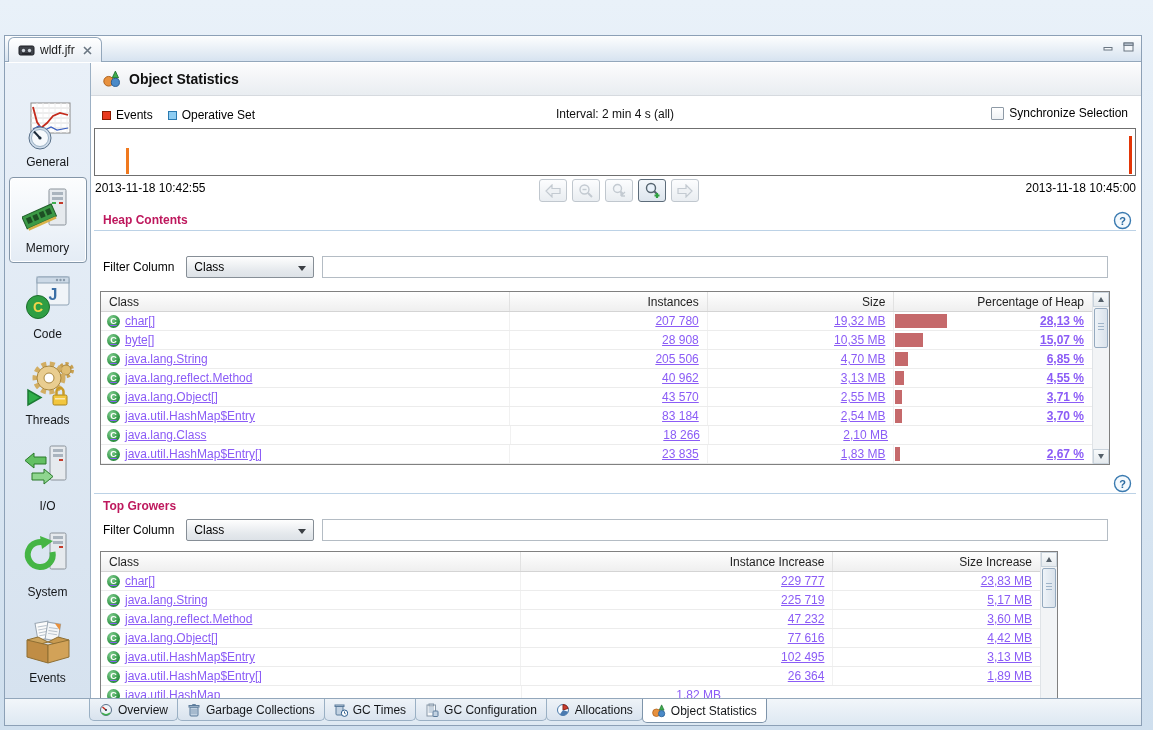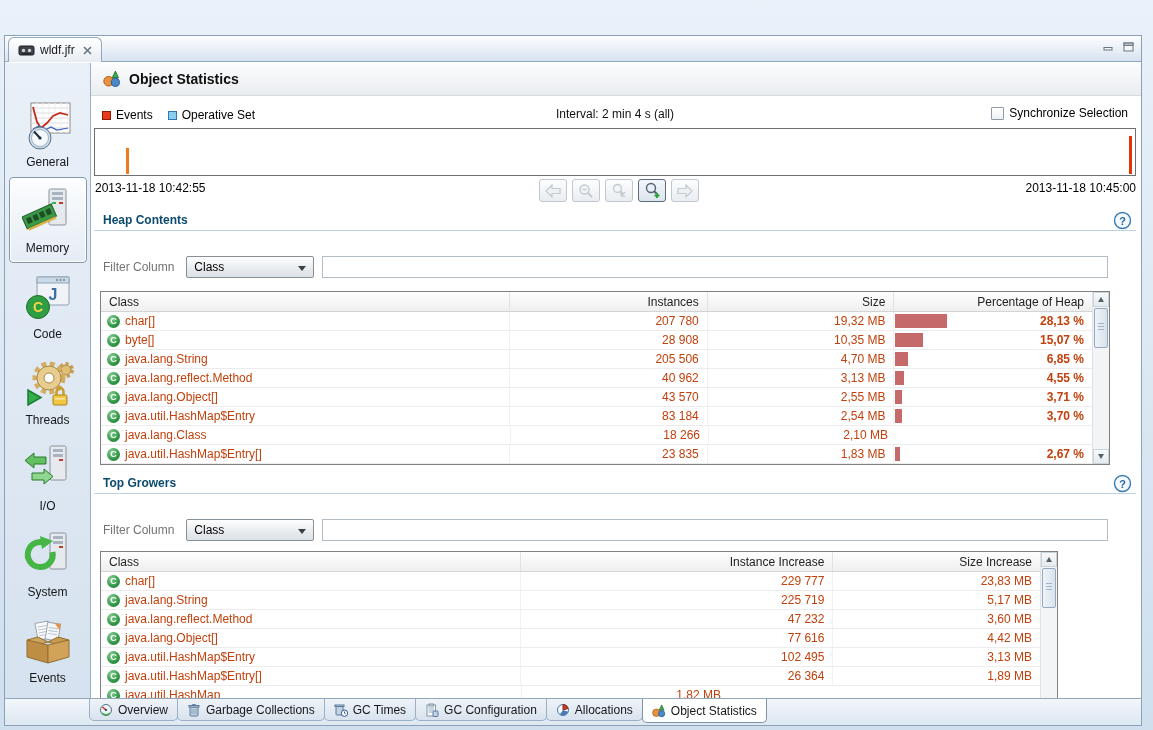--- a/index.html
+++ b/index.html
@@ -45,43 +45,43 @@
 
   .tl-box { position:absolute; left:3px; top:65px; width:1042px; height:48px; border:1px solid #6f6f6f; background:#fff; cursor:crosshair; }
   .tl-marker { position:absolute; bottom:1px; width:3px; }
   .ts-start { position:absolute; left:4px; top:118px; font-size:12px; color:#000; }
   .ts-end { position:absolute; left:3px; top:118px; width:1042px; text-align:right; font-size:12px; color:#000; }
   .navbtns { position:absolute; left:448px; top:116px; display:flex; gap:5px; }
   .navbtn { width:28px; height:23px; border:1px solid #c0c7ce; border-radius:3px;
             background:linear-gradient(180deg,#fcfdfe,#e9edf1); display:flex; align-items:center; justify-content:center; cursor:pointer; }
   .navbtn.active { border-color:#5d6c7a; background:linear-gradient(180deg,#f3f7fb,#dde5ed); }
 
-  .sec-title { position:absolute; left:12px; font-size:12px; font-weight:bold; color:#0c4a6e; }
+  .sec-title { position:absolute; left:12px; font-size:12px; font-weight:bold; color:#be185d; }
   .sec-rule { position:absolute; left:3px; width:1042px; border-top:1px solid #bcd2e6; height:0; }
   .help-btn { position:absolute; left:1022px; width:19px; height:19px; padding:0; border:none; background:transparent; cursor:pointer; }
 
   .filter-row { position:absolute; left:12px; height:24px; display:flex; align-items:center; font-size:12px; }
-  .filter-label { color:#737373; }
+  .filter-label { color:#000000; }
   .combo { margin-left:12px; width:128px; height:22px; border:1px solid #868e96; border-radius:2px;
            background:linear-gradient(180deg,#fefefe,#e4e8ec 70%,#dde2e7); display:flex; align-items:center;
            padding-left:7px; position:relative; cursor:pointer; }
   .combo-arrow { position:absolute; right:7px; top:9px; width:0; height:0;
                  border-left:4px solid transparent; border-right:4px solid transparent; border-top:5px solid #3b3f44; }
   .filter-input { margin-left:8px; width:786px; height:22px; border:1px solid #b4bcc4; padding:0 5px;
                   font-size:12px; font-family:inherit; background:#fff; }
 
   
   .jtable { position:absolute; left:9px; border:1px solid #808080; background:#fff; display:flex; font-size:12px; }
   .tbl-main { flex:1; min-width:0; }
   .thead { height:20px; display:flex; background:linear-gradient(180deg,#fefefe,#efefef); border-bottom:1px solid #d4d4d4; }
   .th { padding:3px 8px 0 8px; color:#222; border-right:1px solid #e2e2e2; white-space:nowrap; overflow:hidden; }
   .th:last-child { border-right:none; }
   .num { text-align:right; }
   .trow { height:19px; display:flex; border-bottom:1px solid #ececec; background:#fff; cursor:default; }
-  .td { padding:2px 8px 0 8px; border-right:1px solid #f1f1f1; white-space:nowrap; overflow:hidden; color:#c2410c; }
+  .td { padding:2px 8px 0 8px; border-right:1px solid #f1f1f1; white-space:nowrap; overflow:hidden; color:#8b5cf6;text-decoration:underline; }
   .td:last-child { border-right:none; }
   .class-cell { display:flex; align-items:center; gap:5px; padding-left:6px; padding-top:0; }
   .cicon { width:13px; height:13px; min-width:13px; border-radius:50%;
            background:radial-gradient(circle at 35% 30%, #84cf92, #2f9544 62%, #1d6e2f);
            color:#fff; font-size:9px; font-weight:bold; display:flex; align-items:center; justify-content:center; }
   .cicon::after { content:"C"; line-height:1; }
   .pct { position:relative; text-align:right; font-weight:bold; }
   .bar { position:absolute; left:1px; top:2px; height:14px; }
   .pct-text { position:relative; }
 
@@ -471,21 +471,21 @@
           <div class="sb-btn up">
                 <span class="tri-up"></span>
               </div>
           <div class="sb-thumb"></div>
           <div class="sb-btn down">
                 <span class="tri-down"></span>
               </div>
         </div>
       </div>
 
-      <div class="sec-title" style="top:413px">Top Growers</div>
+      <div class="sec-title" style="top:436px">Top Growers</div>
       <div class="sec-rule" style="top:430px"></div>
       <button class="help-btn" style="top:411px">
         <svg width="19" height="19" viewBox="0 0 19 19">
               <circle cx="9.5" cy="9.5" r="8" fill="#f4f9fd" stroke="#3a7ab0" stroke-width="1.4"></circle>
               <text x="9.5" y="13.5" text-anchor="middle" font-size="11" font-weight="bold" fill="#2a6aa0">?</text>
             </svg>
       </button>
       <div class="filter-row" style="top:455px">
         <span class="filter-label">Filter Column</span>
         <div class="combo">

